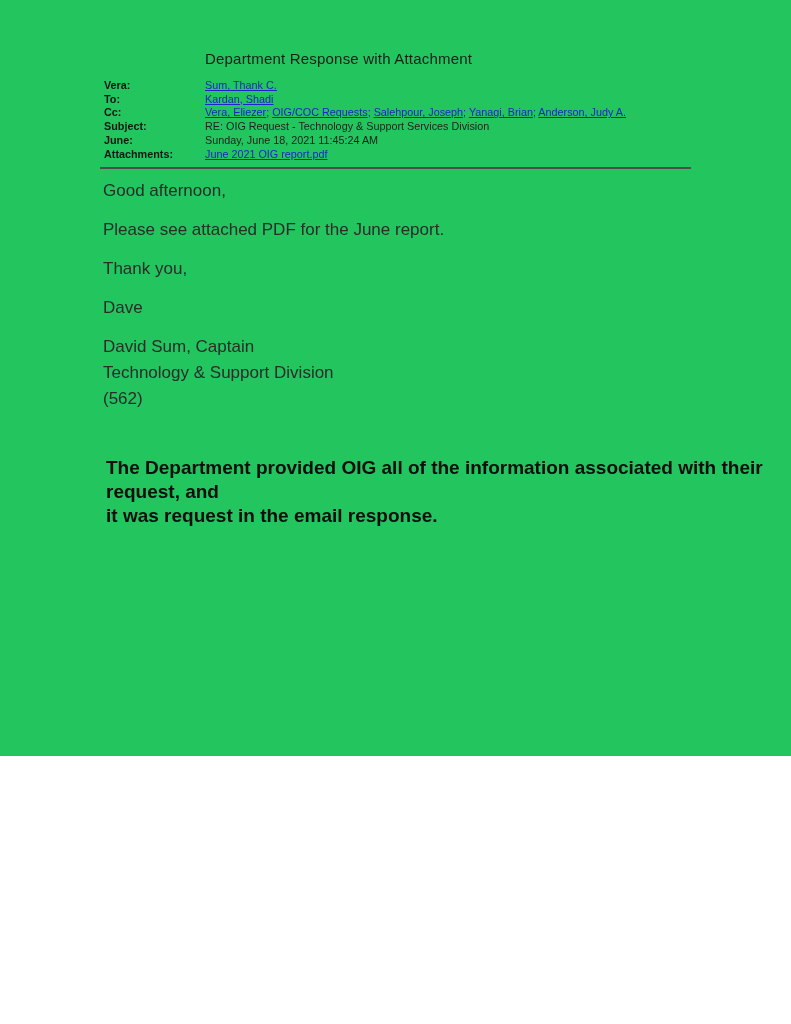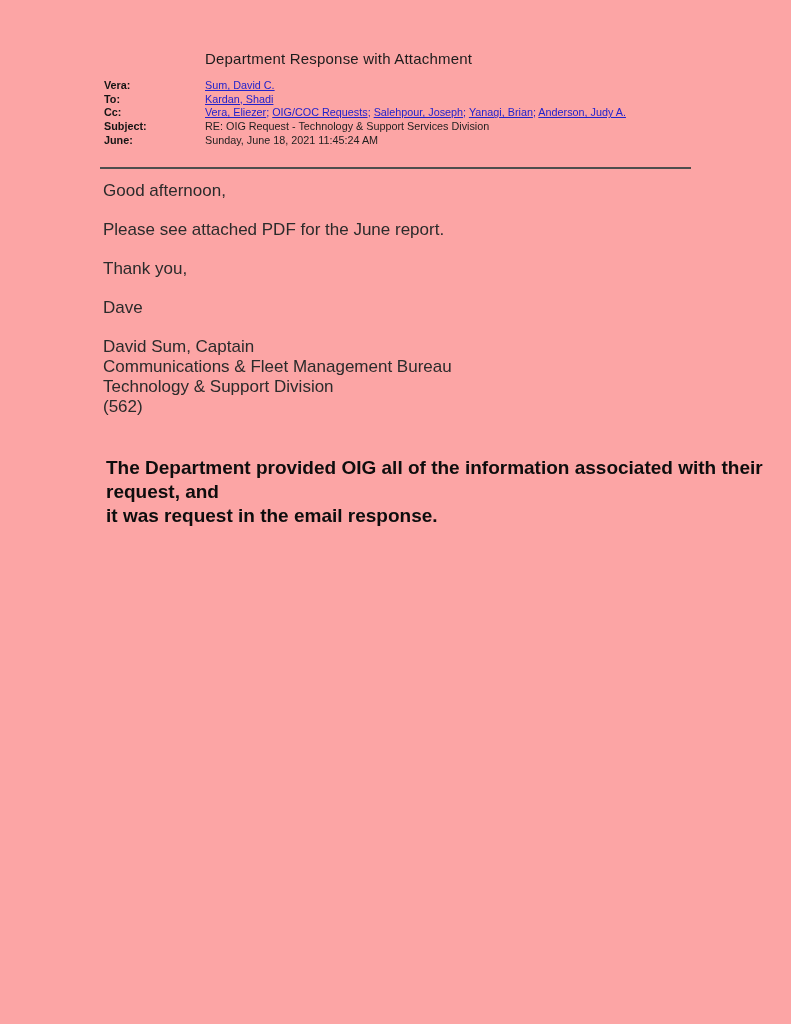--- a/index.html
+++ b/index.html
@@ -3,22 +3,22 @@
 <meta charset="utf-8">
 <style>
   * { margin: 0; padding: 0; box-sizing: border-box; }
   html, body {
     background: #ffffff;
     font-family: "Liberation Sans", sans-serif;
   }
   .page {
     position: relative;
     width: 791px;
-    height: 1024px;
-    background: #fca5a5;
+    height: 756px;
+    background: #22c55e;
     overflow: hidden;
   }
   .doc-title {
     position: absolute;
     left: 205px;
     top: 50px;
     font-size: 15px;
     font-weight: 400;
     color: #1c1c1c;
     letter-spacing: 0.2px;
@@ -60,59 +60,59 @@
   }
   .email-body {
     position: absolute;
     left: 103px;
     top: 181px;
     font-size: 17px;
     color: #2b2b2b;
     line-height: 20px;
   }
   .email-body p { margin: 0 0 19px 0; }
-  .signature div { line-height: 20px; }
+  .signature div { line-height: 20px; margin-top: 6px; }
   .annotation {
     position: absolute;
     left: 106px;
     top: 456px;
     font-size: 19px;
     font-weight: 700;
     color: #0d0d0d;
     line-height: 24px;
     width: 660px;
   }
 </style>
 </head>
 <body>
 
 <div class="page">
 
   <div class="doc-title">Department Response with Attachment</div>
 
   <div class="email-header">
-      <div class="hrow"><span class="hlabel">Vera:</span><span class="hvalue"><a class="hlink" href="#">Sum, David C.</a></span></div>
+      <div class="hrow"><span class="hlabel">Vera:</span><span class="hvalue"><a class="hlink" href="#">Sum, Thank C.</a></span></div>
       <div class="hrow"><span class="hlabel">To:</span><span class="hvalue"><a class="hlink" href="#">Kardan, Shadi</a></span></div>
       <div class="hrow"><span class="hlabel">Cc:</span><span class="hvalue"><a class="hlink" href="#">Vera, Eliezer</a><span class="sep">; </span><a class="hlink" href="#">OIG/COC Requests</a><span class="sep">; </span><a class="hlink" href="#">Salehpour, Joseph</a><span class="sep">; </span><a class="hlink" href="#">Yanagi, Brian</a><span class="sep">; </span><a class="hlink" href="#">Anderson, Judy A.</a></span></div>
       <div class="hrow"><span class="hlabel">Subject:</span><span class="hvalue">RE: OIG Request - Technology &amp; Support Services Division</span></div>
       <div class="hrow"><span class="hlabel">June:</span><span class="hvalue">Sunday, June 18, 2021 11:45:24 AM</span></div>
+      <div class="hrow"><span class="hlabel">Attachments:</span><span class="hvalue"><a class="hlink" href="#">June 2021 OIG report.pdf</a></span></div>
     </div>
 
   <div class="header-rule"></div>
 
   <div class="email-body">
     <div>
         <p>Good afternoon,</p>
         <p>Please see attached PDF for the June report.</p>
         <p>Thank you,</p>
         <p>Dave</p>
       </div>
     <div class="signature">
         <div>David Sum, Captain</div>
-        <div>Communications &amp; Fleet Management Bureau</div>
         <div>Technology &amp; Support Division</div>
         <div>(562)</div>
       </div>
   </div>
 
   <div class="annotation">
     <div>The Department provided OIG all of the information associated with their request, and</div>
     <div>it was request in the email response.</div>
   </div>
 

